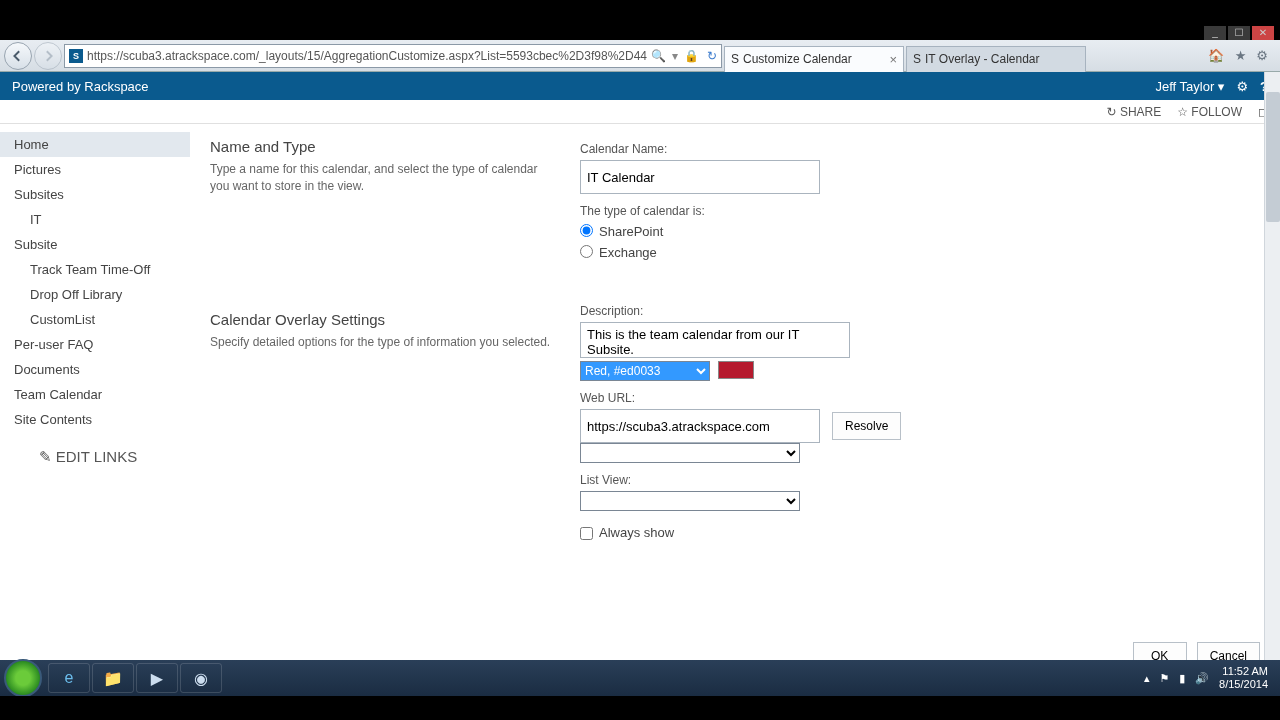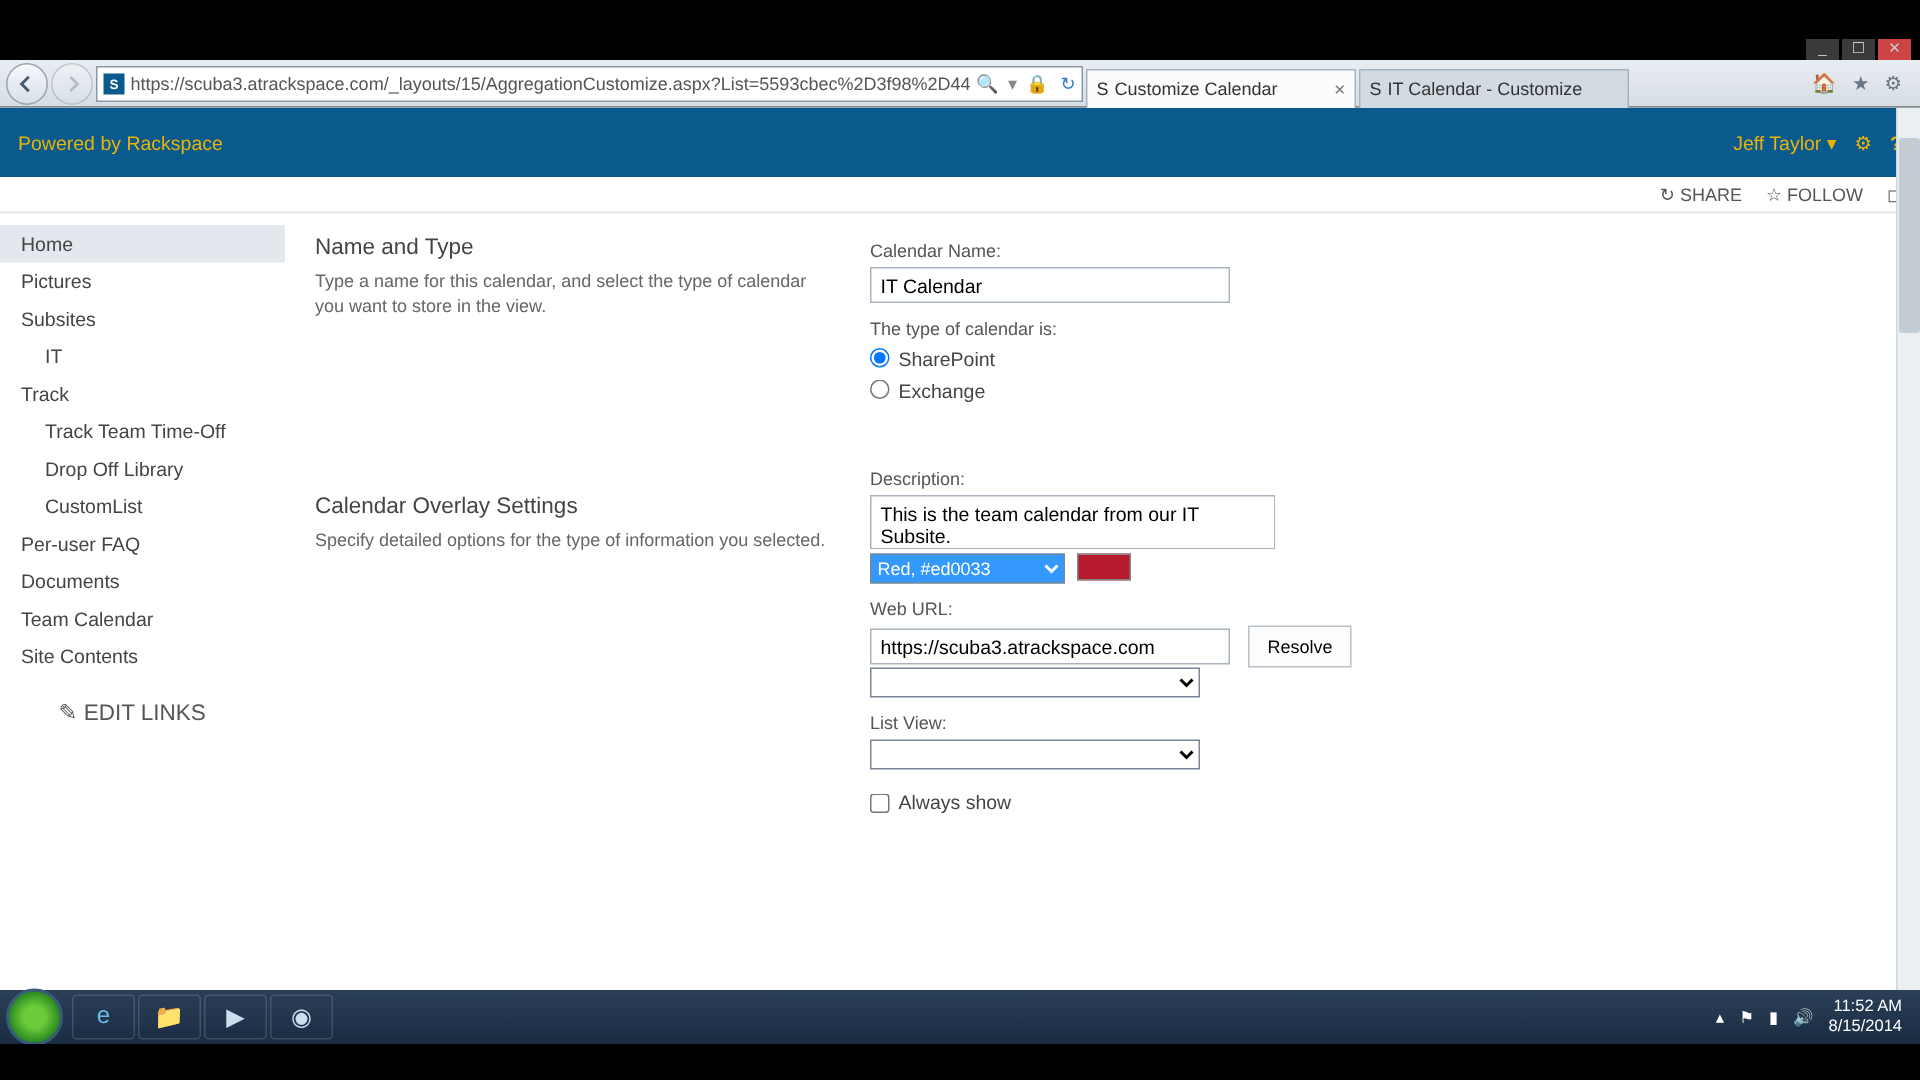--- a/index.html
+++ b/index.html
@@ -8,36 +8,36 @@
 .win-controls { position:absolute; top:26px; right:6px; display:flex; gap:2px; }
 .win-controls span { width:22px; height:14px; background:#3a3a3a; color:#ccc; font-size:10px; text-align:center; line-height:14px; }
 .ie-row { height:32px; background:linear-gradient(#e8edf2,#d6dde4); border-bottom:1px solid #9aa; display:flex; align-items:center; padding:0 4px; position:relative; top:14px; }
 .nav-btn { width:28px; height:28px; border-radius:50%; background:linear-gradient(#f5f8fb,#d8e0e8); border:1px solid #98a4b0; display:flex; align-items:center; justify-content:center; color:#4a5a6a; margin-right:2px; }
 .url-box { flex:0 0 560px; height:24px; background:#fff; border:1px solid #8b99a7; display:flex; align-items:center; padding:0 4px; font-size:12px; color:#555; gap:4px; }
 .url-box .icon-sp { width:14px; height:14px; background:#0a5a8e; color:#fff; font-size:9px; text-align:center; line-height:14px; font-weight:bold; }
 .tab { height:26px; min-width:180px; background:#fafcfe; border:1px solid #a7b3bf; border-bottom:none; display:flex; align-items:center; padding:0 6px; font-size:12px; color:#333; gap:4px; margin-left:2px; position:relative; top:3px; }
 .tab.inactive { background:#d2dae2; }
 .tab .close { margin-left:auto; color:#777; font-size:13px; }
 .ie-right-icons { margin-left:auto; display:flex; gap:10px; color:#6a7682; padding-right:8px; }
-.sp-banner { background:#0a5a8e; color:#eab308; height:46px; display:flex; align-items:center; padding:0 12px; margin-top:14px; }
+.sp-banner { background:#0a5a8e; color:#ffffff; height:28px; display:flex; align-items:center; padding:0 12px; margin-top:14px; }
 .sp-banner-r { margin-left:auto; display:flex; align-items:center; gap:12px; font-size:13px;text-align:center; }
 .sp-ribbon { background:#fff; border-bottom:1px solid #e0e0e0; height:24px; display:flex; align-items:center; justify-content:flex-end; padding:0 12px; gap:16px; color:#555; font-size:12px; }
 .sp-content { display:flex; background:#ffffff; height:560px; }
 .sp-nav { width:190px; padding:8px 0; font-size:13px; }
 .sp-nav .item { padding:5px 14px; cursor:pointer; }
 .sp-nav .item.sel { background:#e2e8ee; }
 .sp-nav .sub { padding-left:30px; }
 .sp-nav .edit { padding:16px 14px; color:#555; font-size:15px;margin-left:25px; }
 .sp-main { flex:1; padding:8px 20px; display:flex; gap:20px; position:relative; }
 .sp-col-l { width:350px; }
 .sp-col-r { flex:1; }
 .sect-t { font-size:15px; color:#444; margin-bottom:6px; margin-top:6px; }
 .sect-d { font-size:12px; color:#666; line-height:1.4; margin-bottom:20px; }
 .lbl { font-size:12px; color:#555; margin-bottom:4px; margin-top:10px; }
-.txt-in { height:24px; border:1px solid #aab4be; padding:0 6px; font-size:13px; background:#fff; }
+.txt-in { height:24px; border:1px solid #aab4be; padding:16px 6px; font-size:13px; background:#fff; }
 .radio-row { display:flex; align-items:flex-start; gap:6px; margin-top:6px; font-size:13px; }
 .radio-row input { margin:0; }
 textarea.txt-in { height:36px; padding:4px 6px; resize:none; }
 select.sel-in { height:20px; border:1px solid #7a8694; font-size:12px; background:#3399ff; color:#fff; }
 .color-sw { display:inline-block; width:36px; height:18px; border:1px solid #888; vertical-align:top; margin-left:4px; }
 .btn { height:28px; min-width:54px; padding:0 12px; background:#fdfdfd; border:1px solid #b8c0c8; font-size:12px; cursor:pointer; }
 .chk-row { display:flex; align-items:flex-end; gap:6px; margin-top:14px; font-size:13px; }
 .btn-row { position:absolute; bottom:14px; right:20px; display:flex; gap:10px; }
 .vscroll { position:absolute; top:72px; right:0; width:16px; height:588px; background:#eceff2; border-left:1px solid #d0d6dc; }
 .vscroll .thumb { width:14px; height:130px; background:#c4ccd4; margin:20px auto 0; border-radius:2px; }
@@ -78,21 +78,21 @@
     <span style="color:#888;">🔒</span>
     <span style="color:#3a7acc;margin-left:4px;">↻</span>
   </div>
   <div class="tab">
     <span class="icon-sp">S</span>
     <span>Customize Calendar</span>
     <span class="close">×</span>
   </div>
   <div class="tab inactive">
     <span class="icon-sp">S</span>
-    <span>IT Calendar - Customize</span>
+    <span>IT Overlay - Calendar</span>
   </div>
   <div class="ie-right-icons">
     <span>🏠</span>
     <span>★</span>
     <span>⚙</span>
   </div>
 </div>
 
 <div class="sp-banner">
   <span>Powered by Rackspace</span>
@@ -108,21 +108,21 @@
   <span>☆ <span>FOLLOW</span></span>
   <span>◻</span>
 </div>
 
 <div class="sp-content">
   <div class="sp-nav">
     <div class="item sel">Home</div>
     <div class="item">Pictures</div>
     <div class="item">Subsites</div>
     <div class="item sub">IT</div>
-    <div class="item">Track</div>
+    <div class="item">Subsite</div>
     <div class="item sub">Track Team Time-Off</div>
     <div class="item sub">Drop Off Library</div>
     <div class="item sub">CustomList</div>
     <div class="item">Per-user FAQ</div>
     <div class="item">Documents</div>
     <div class="item">Team Calendar</div>
     <div class="item">Site Contents</div>
     <div class="edit">✎ <span>EDIT LINKS</span></div>
   </div>
 

